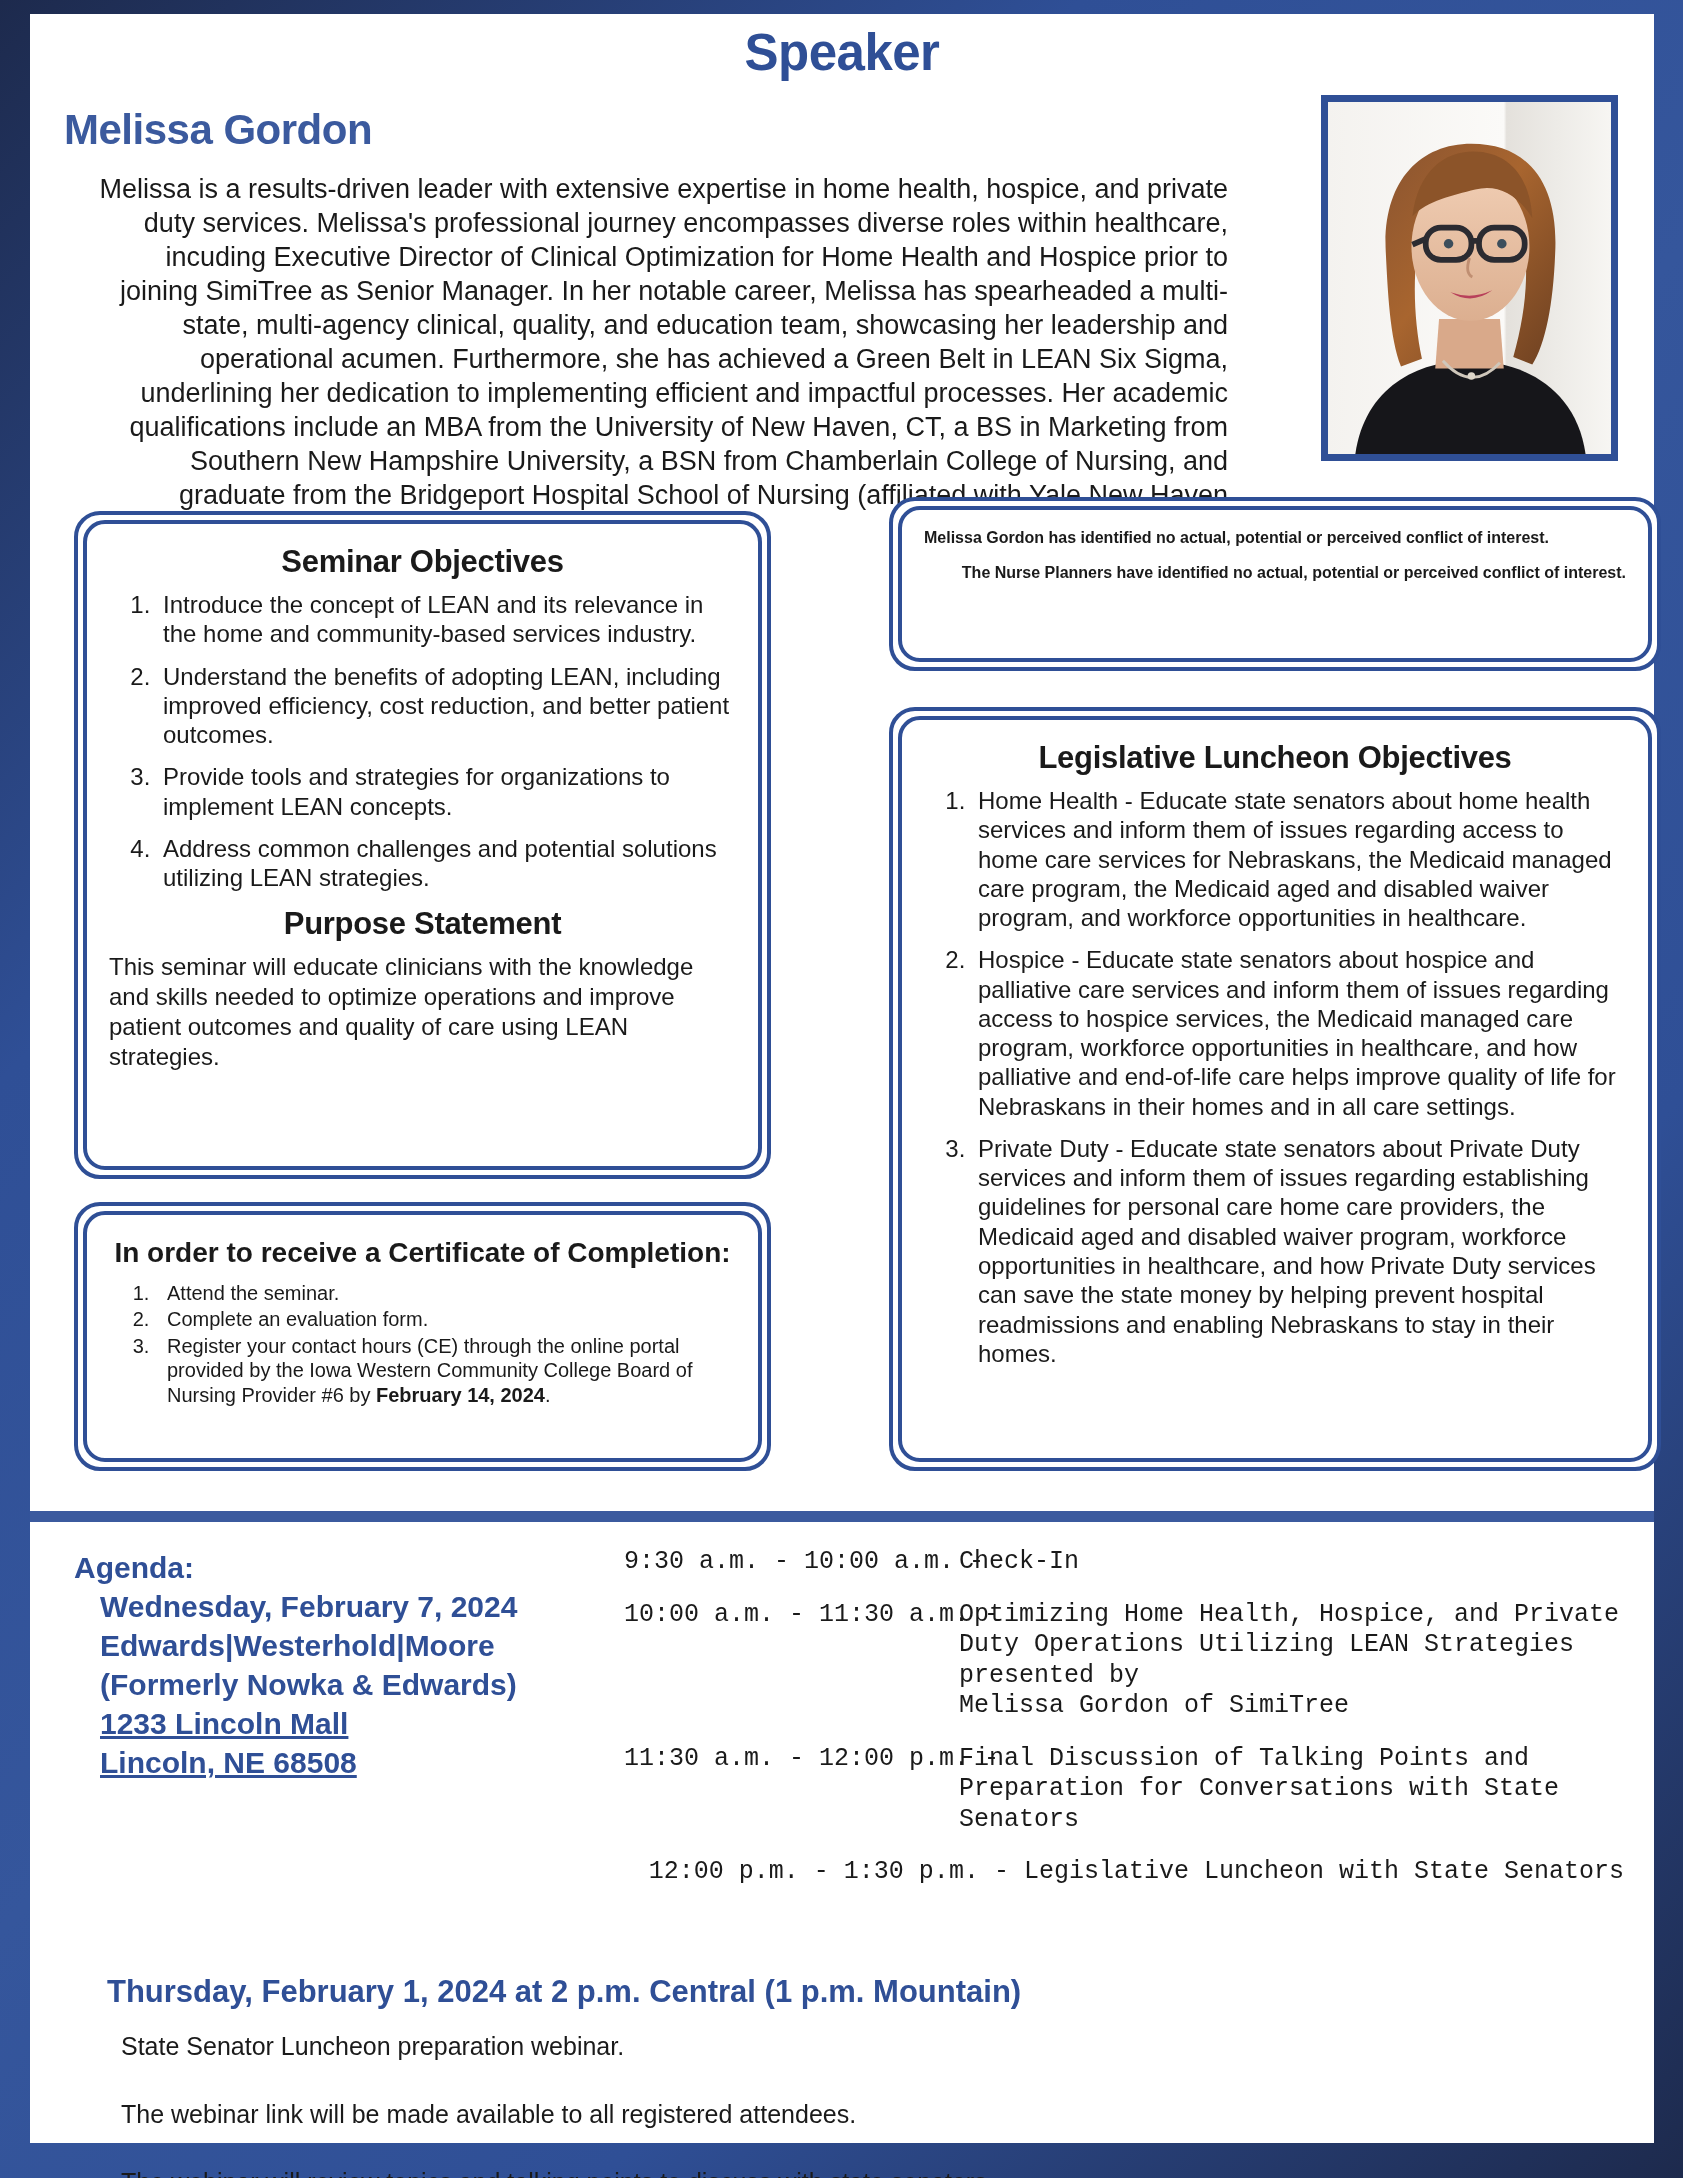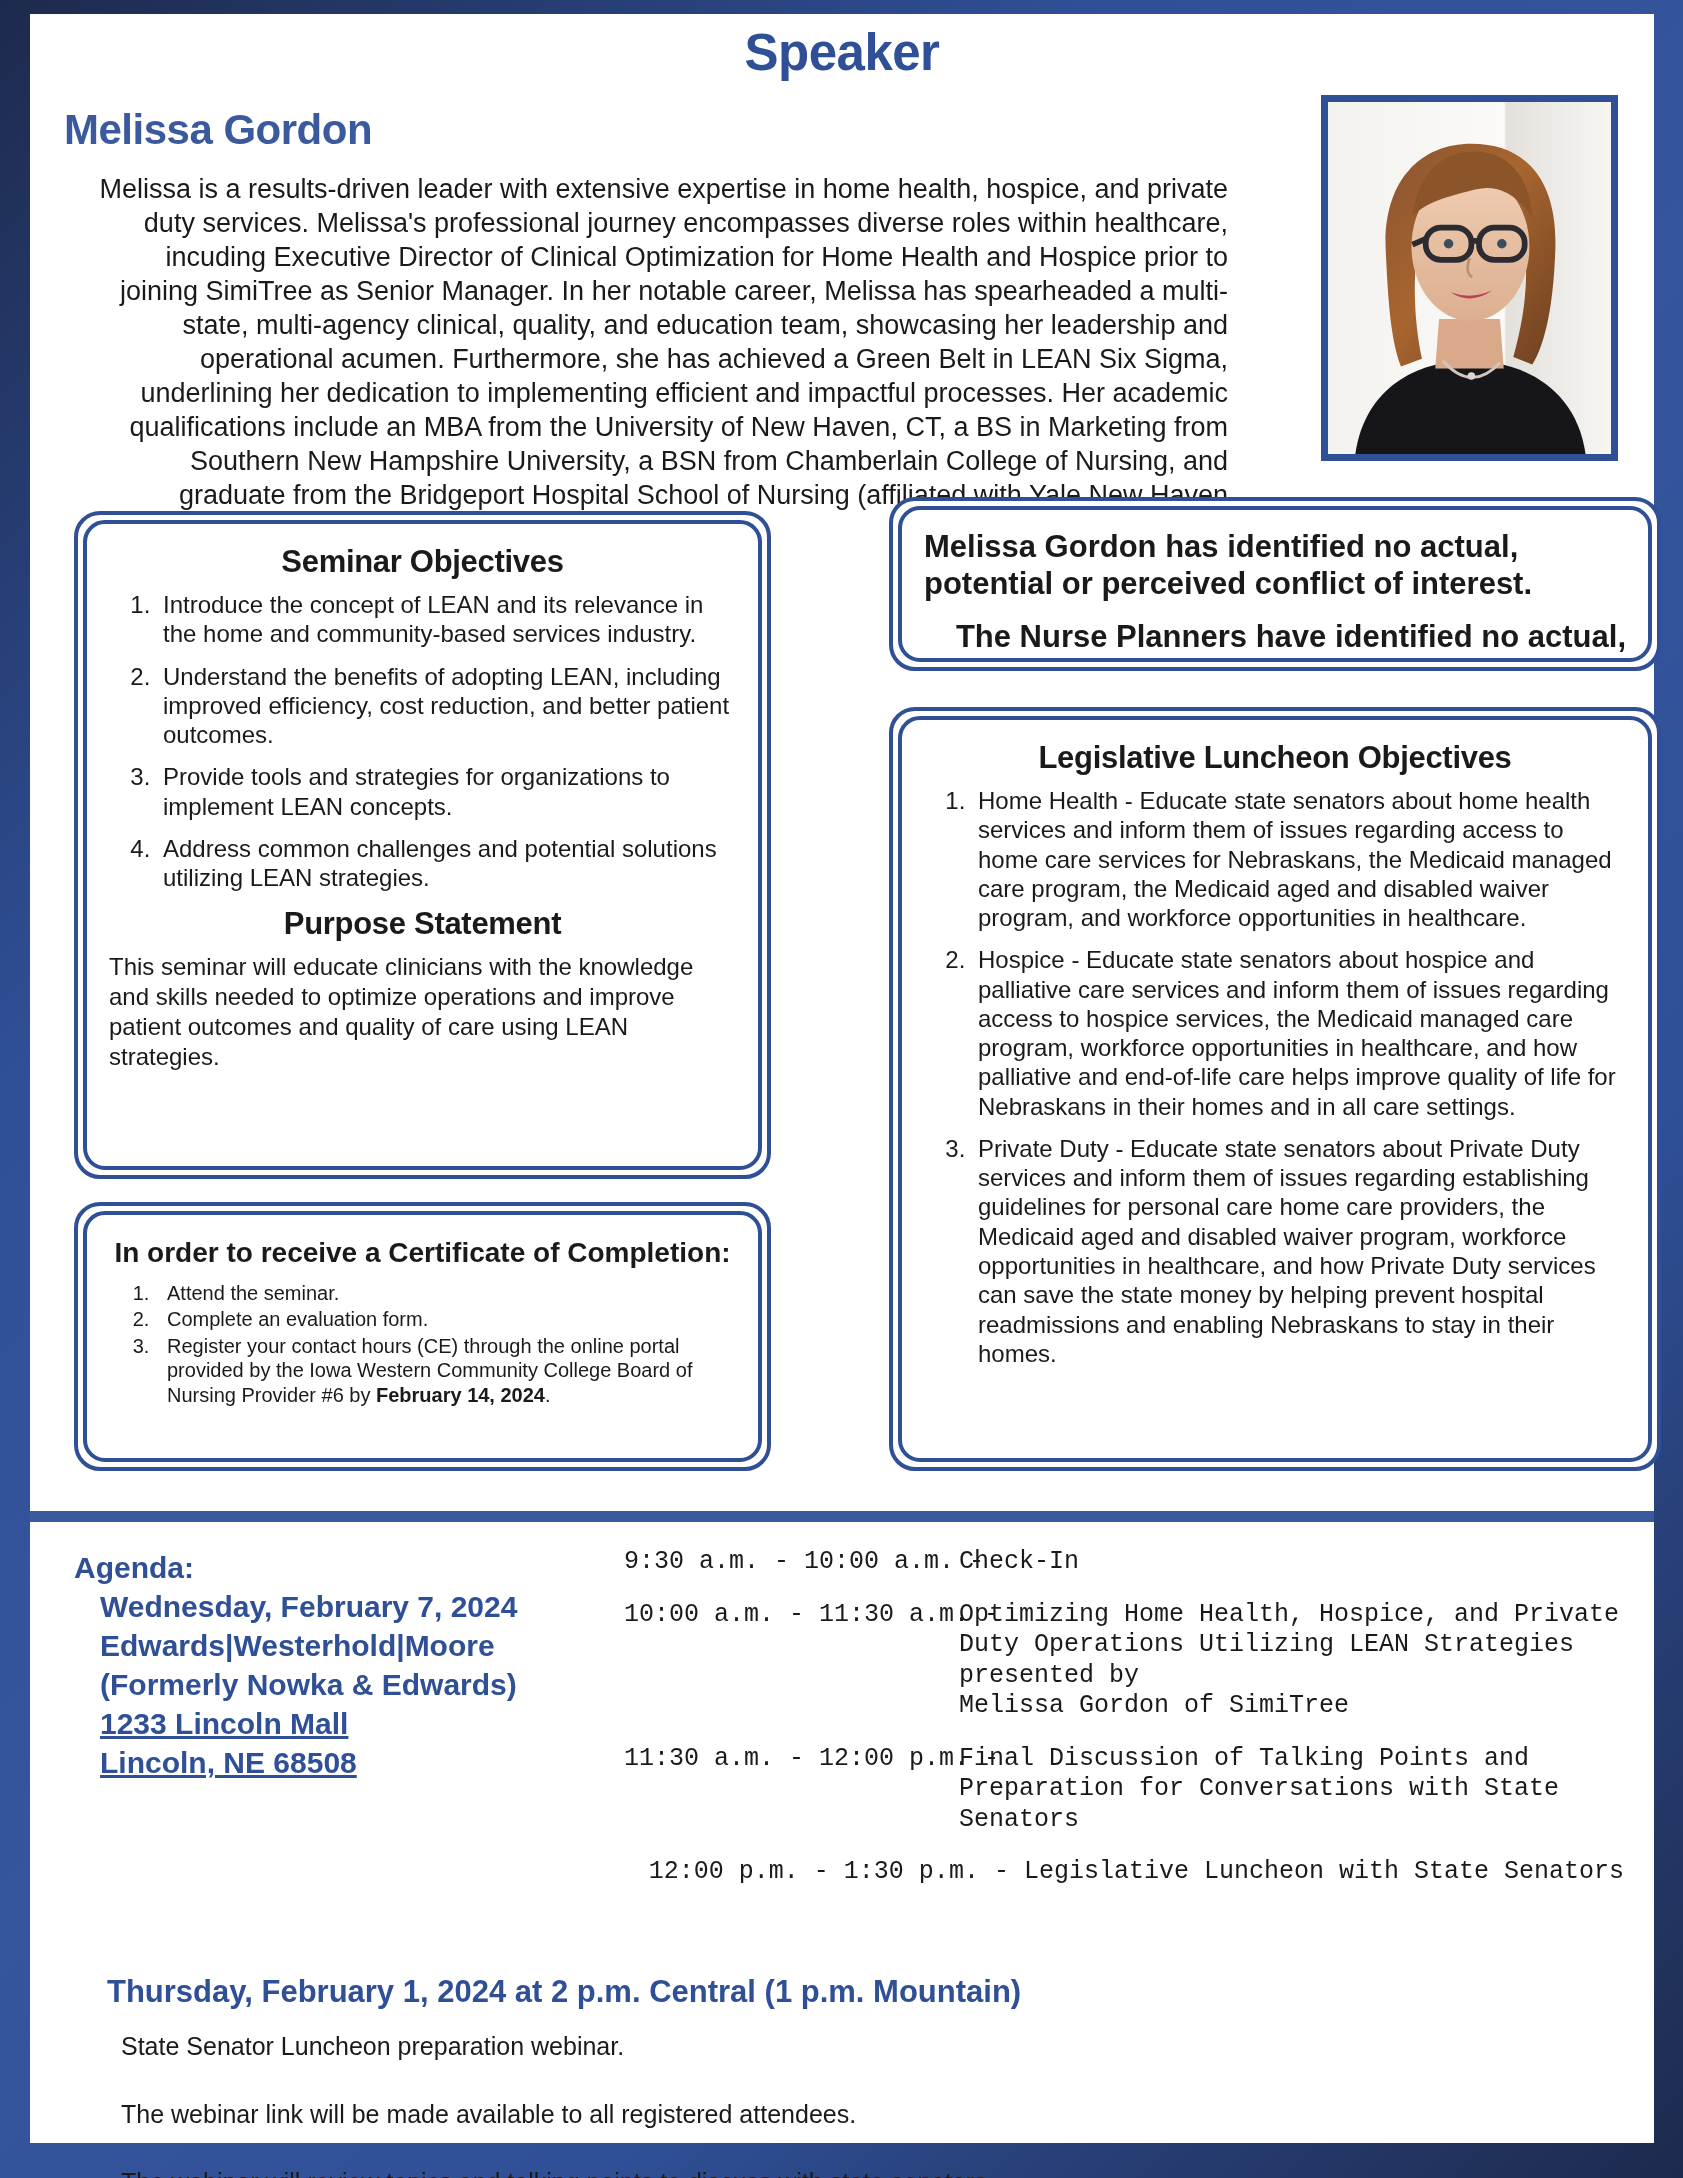--- a/index.html
+++ b/index.html
@@ -127,21 +127,21 @@
     margin: 6px 0 0 0;
   }
 
   
   #seminar-box { left: 44px;  top: 497px;  width: 697px; height: 668px; }
   #cert-box    { left: 44px;  top: 1188px; width: 697px; height: 269px; }
   #coi-box     { left: 859px; top: 483px;  width: 772px; height: 174px; }
   #leg-box     { left: 859px; top: 693px;  width: 772px; height: 764px; }
 
   .coi-para {
-    font-size: 31px;
+    font-size: 16px;
     font-weight: bold;
     line-height: 1.2;
     color: #1a1a1a;
     margin: 0 0 16px 0;
   }
   .coi-para:last-child { margin-bottom: 8px; text-align: right; }
 
   .cert-title {
     font-size: 28px;
     font-weight: bold;

